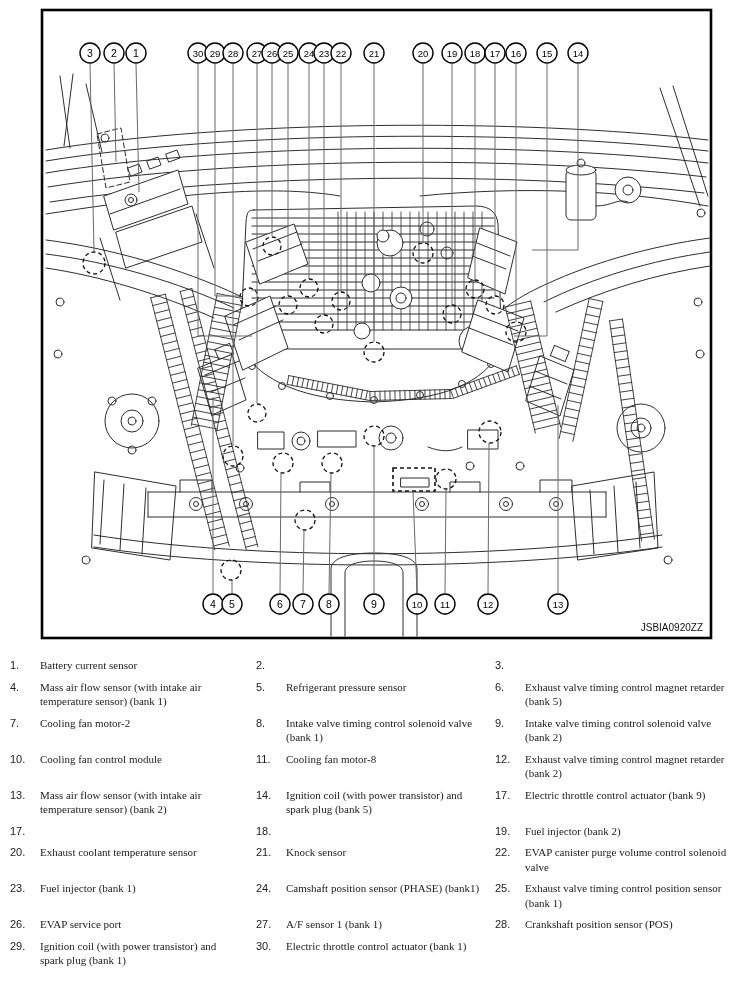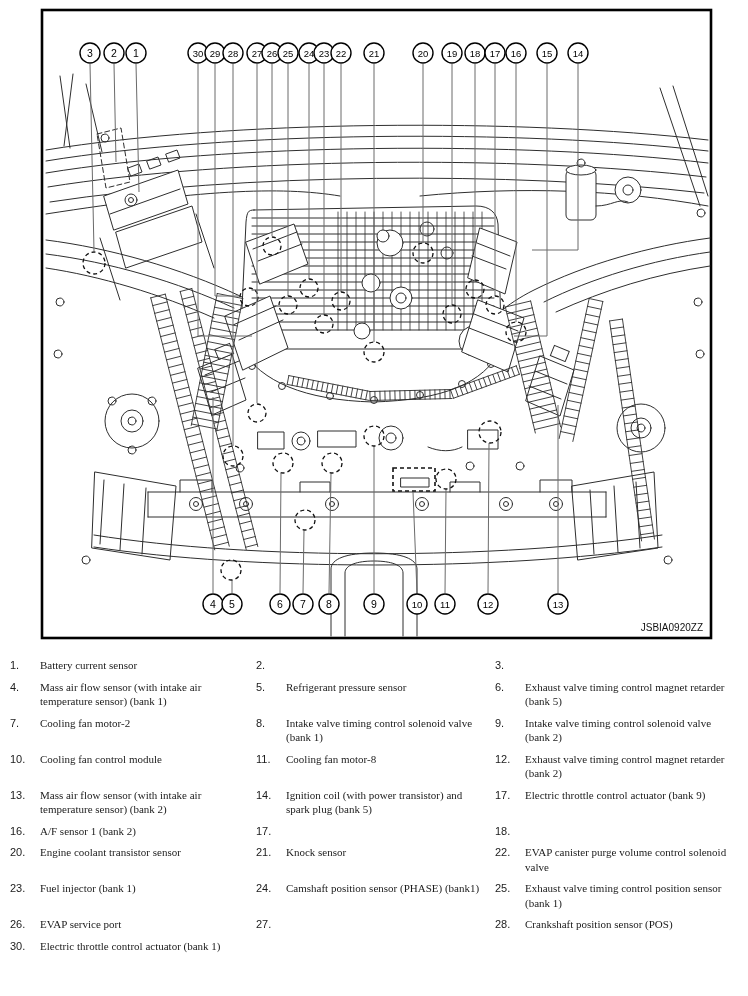--- a/index.html
+++ b/index.html
@@ -407,32 +407,32 @@
       </div>
       <div class="cell">
         <span class="num">14.</span>
         <span class="txt">Ignition coil (with power transistor) and spark plug (bank 5)</span>
       </div>
       <div class="cell">
         <span class="num">17.</span>
         <span class="txt">Electric throttle control actuator (bank 9)</span>
       </div>
       <div class="cell">
-        <span class="num">16.</span>
-        <span class="txt">A/F sensor 1 (bank 2)</span>
-      </div>
-      <div class="cell">
         <span class="num">17.</span>
       </div>
       <div class="cell">
         <span class="num">18.</span>
       </div>
       <div class="cell">
+        <span class="num">19.</span>
+        <span class="txt">Fuel injector (bank 2)</span>
+      </div>
+      <div class="cell">
         <span class="num">20.</span>
-        <span class="txt">Engine coolant transistor sensor</span>
+        <span class="txt">Exhaust coolant temperature sensor</span>
       </div>
       <div class="cell">
         <span class="num">21.</span>
         <span class="txt">Knock sensor</span>
       </div>
       <div class="cell">
         <span class="num">22.</span>
         <span class="txt">EVAP canister purge volume control solenoid valve</span>
       </div>
       <div class="cell">
@@ -446,24 +446,29 @@
       <div class="cell">
         <span class="num">25.</span>
         <span class="txt">Exhaust valve timing control position sensor (bank 1)</span>
       </div>
       <div class="cell">
         <span class="num">26.</span>
         <span class="txt">EVAP service port</span>
       </div>
       <div class="cell">
         <span class="num">27.</span>
+        <span class="txt">A/F sensor 1 (bank 1)</span>
       </div>
       <div class="cell">
         <span class="num">28.</span>
         <span class="txt">Crankshaft position sensor (POS)</span>
       </div>
       <div class="cell">
+        <span class="num">29.</span>
+        <span class="txt">Ignition coil (with power transistor) and spark plug (bank 1)</span>
+      </div>
+      <div class="cell">
         <span class="num">30.</span>
         <span class="txt">Electric throttle control actuator (bank 1)</span>
       </div>
     </div>
 
 </div>
 
 </body></html>

